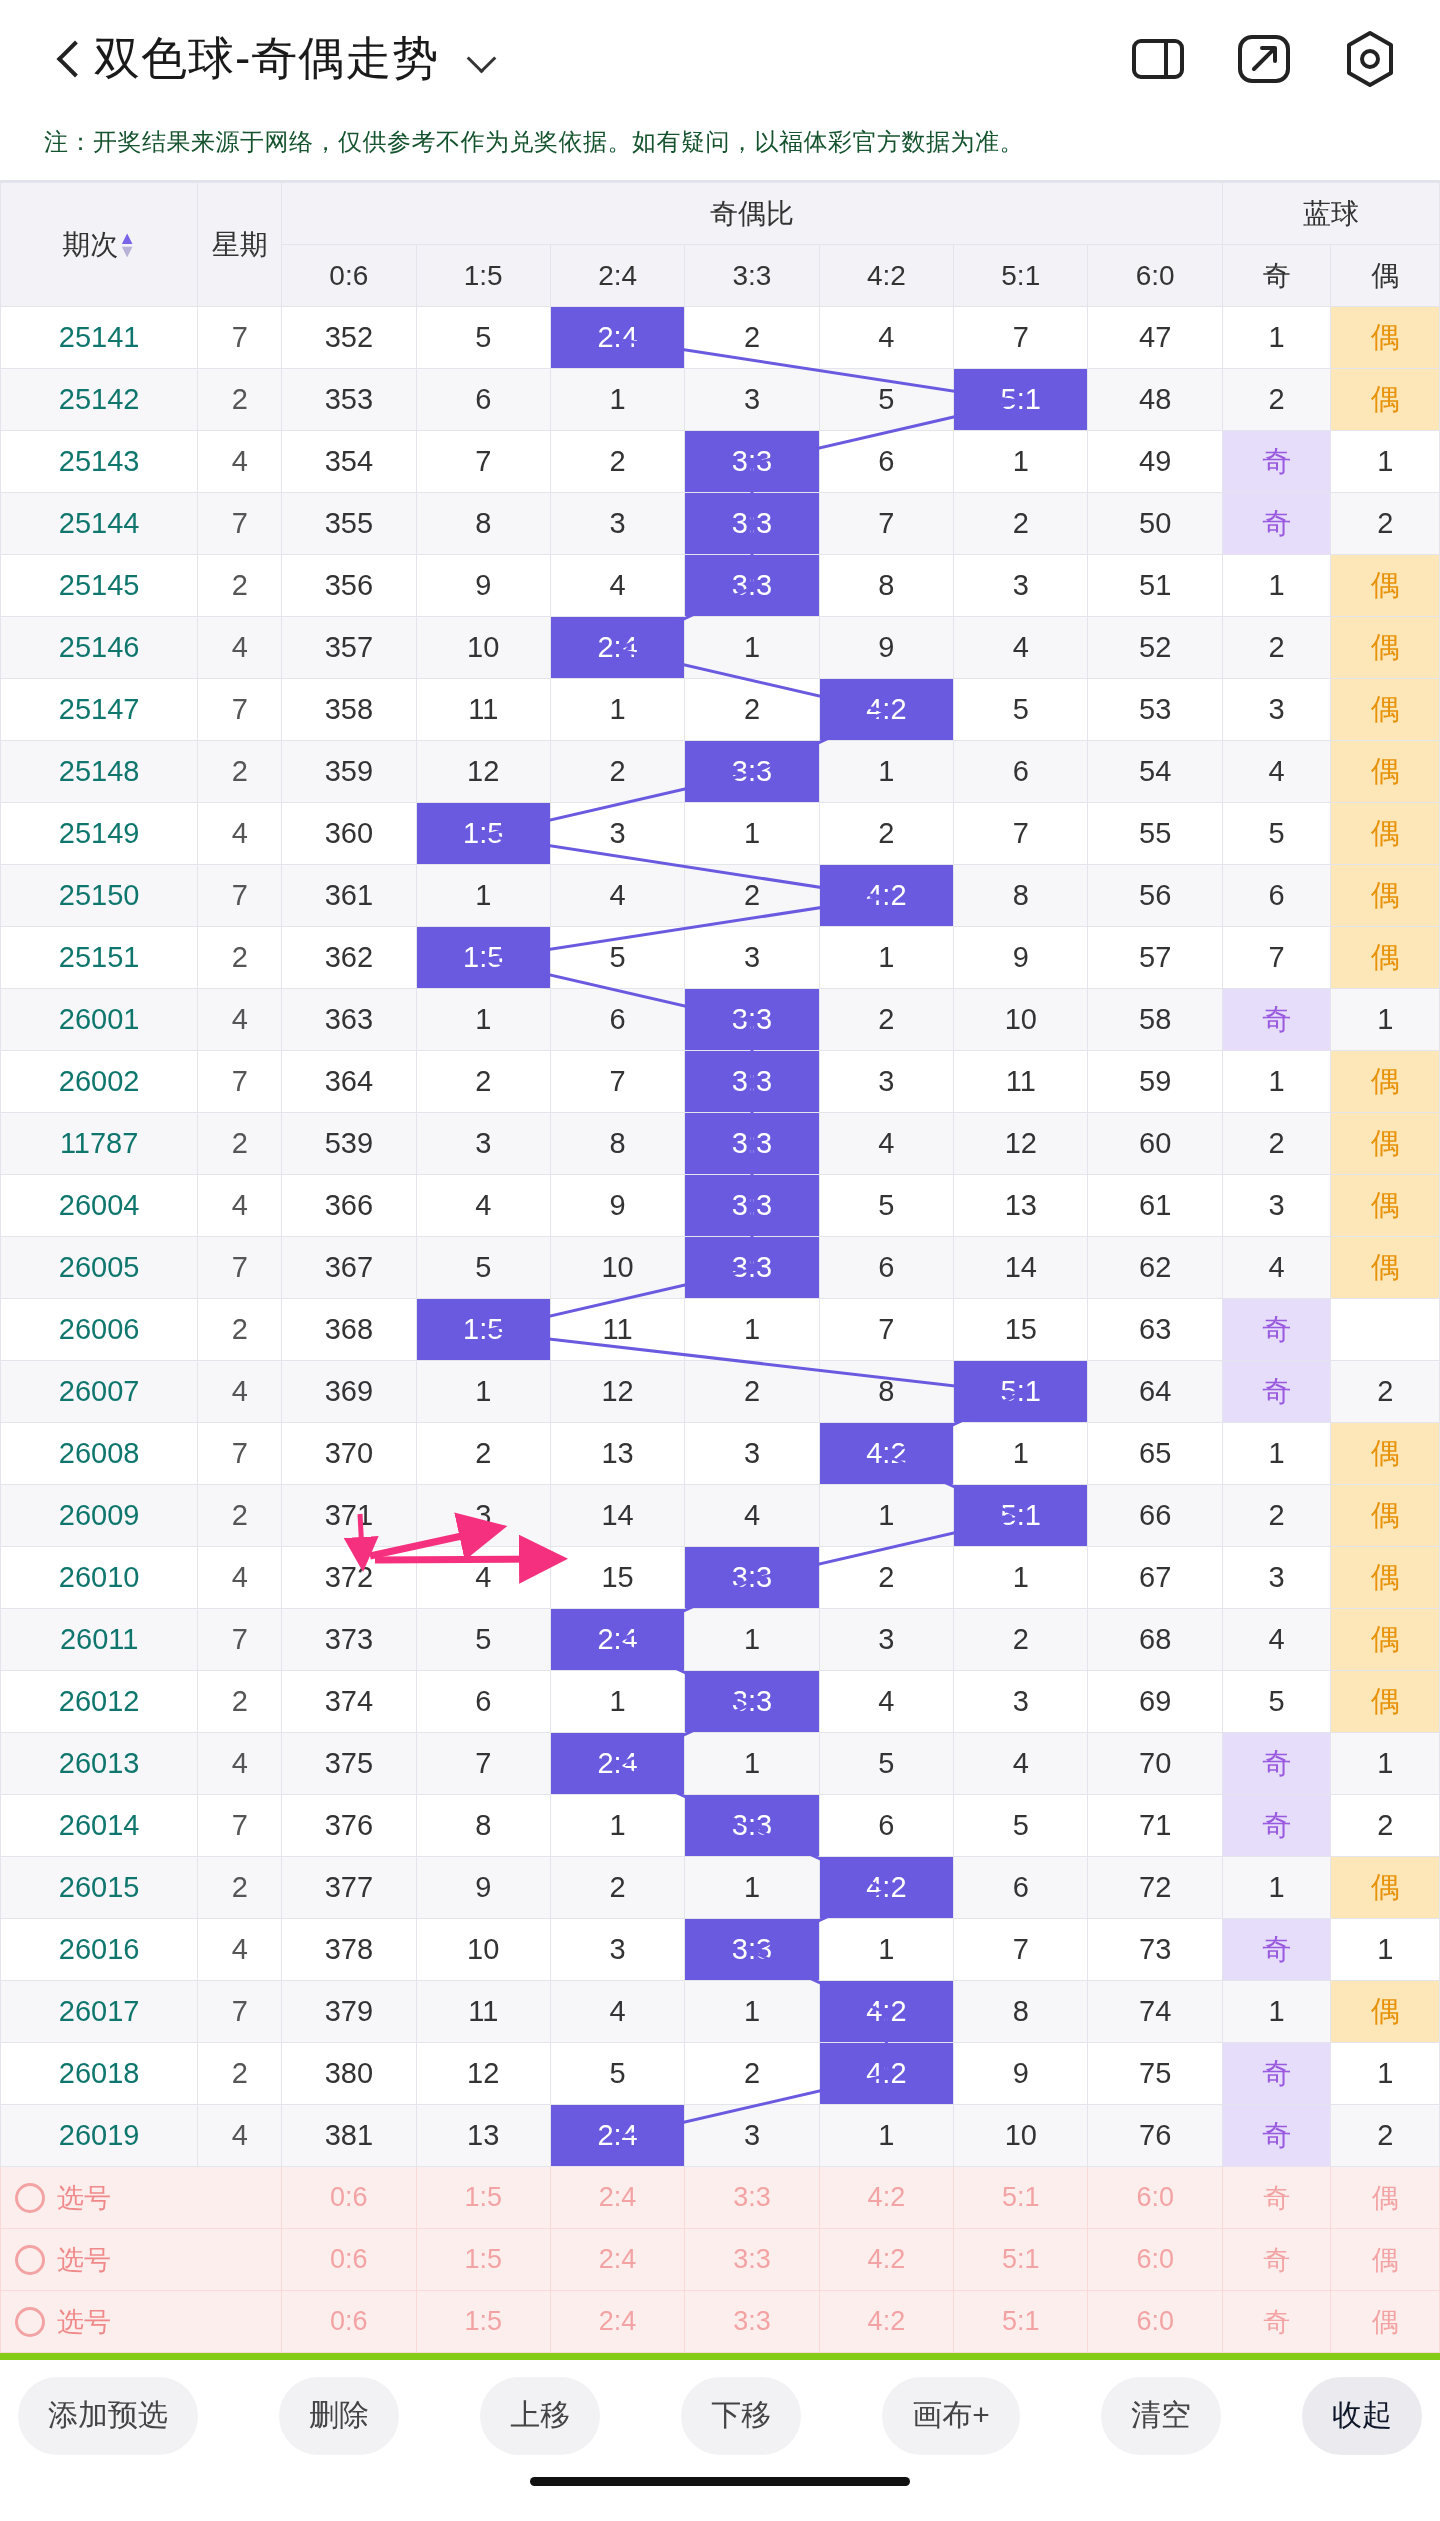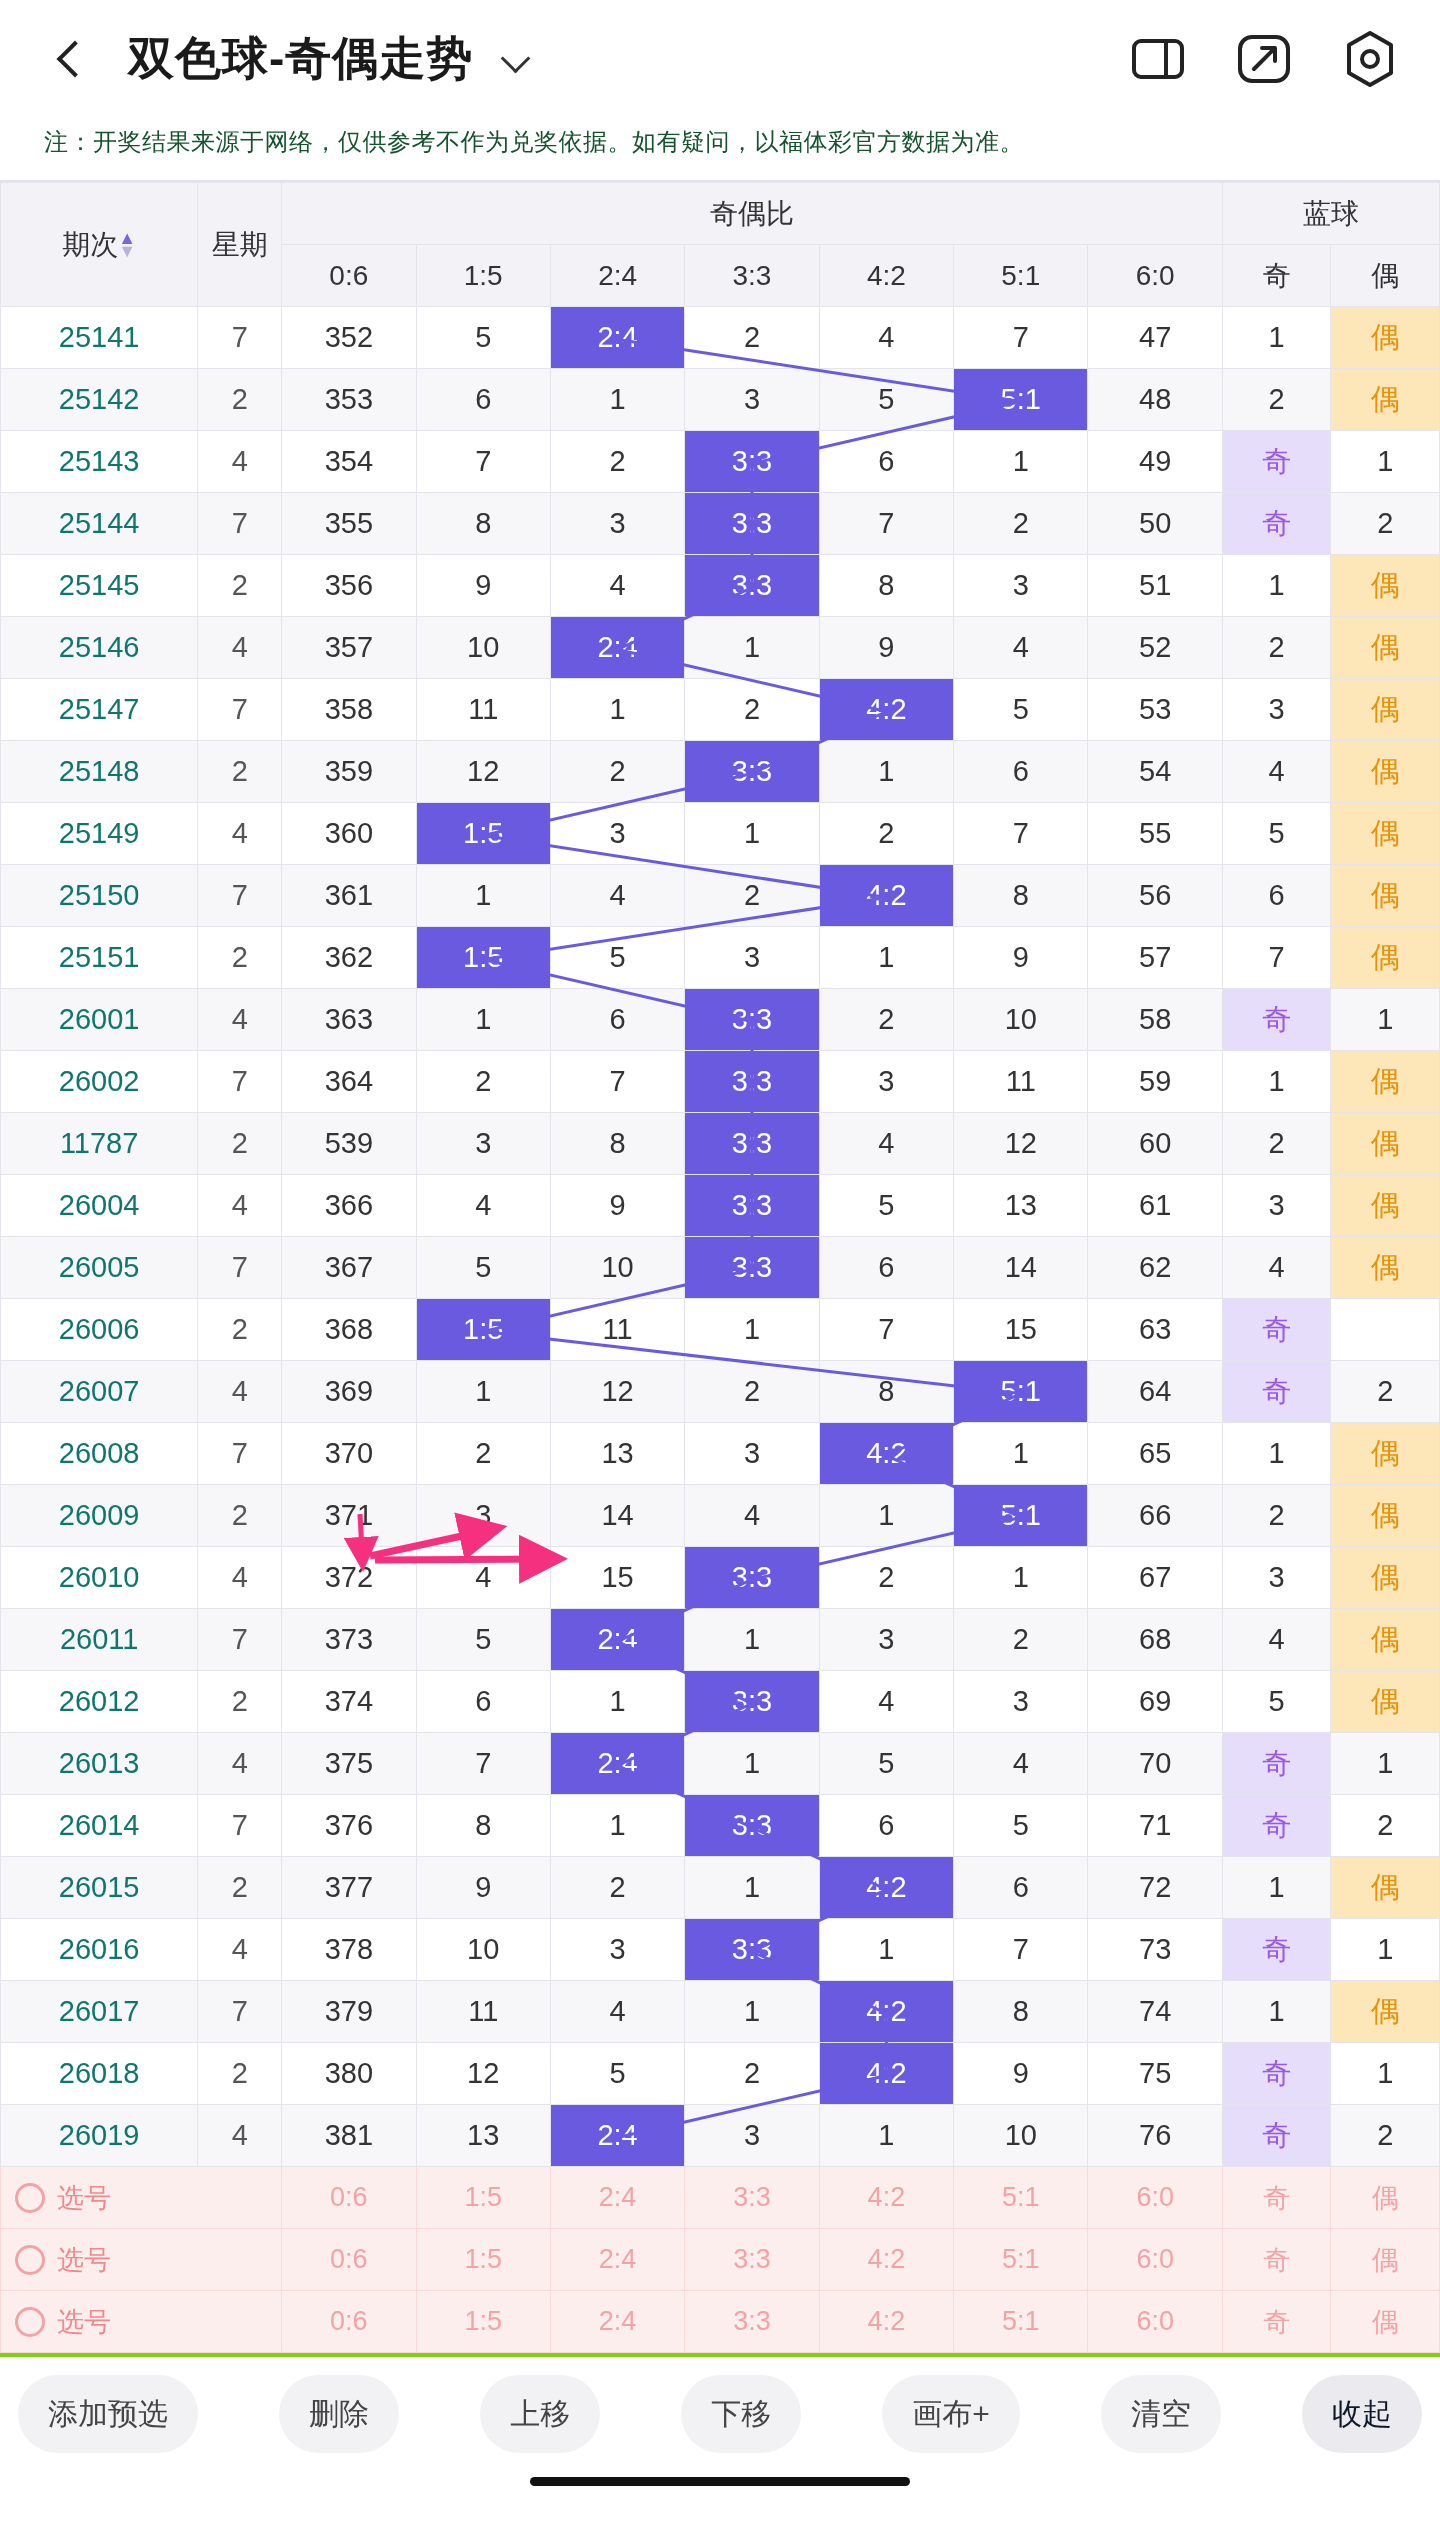--- a/index.html
+++ b/index.html
@@ -29,23 +29,22 @@
     content: "";
     position: absolute;
     left: 14px; top: 10px;
     width: 22px; height: 22px;
     border-left: 4px solid #222;
     border-bottom: 4px solid #222;
     transform: rotate(45deg);
   }
   .title {
     font-size: 46px;
-    font-weight: 700;
+    font-weight: 400;
     color: #1a1a1a;
-    margin-left: 34px;
     letter-spacing: 1px;
     white-space: nowrap;
   }
   .chevron-down {
     width: 34px; height: 34px;
     margin-left: 26px;
     position: relative;
     flex: 0 0 auto;
     cursor: pointer;
   }
@@ -186,21 +185,21 @@
   }
 
   
   .bottombar {
     height: 118px;
     display: flex;
     align-items: center;
     justify-content: space-between;
     padding: 0 18px;
     background: #ffffff;
-    border-top: 4px solid #84cc16;
+    border-top: 7px solid #84cc16;
   }
   .btn {
     background: #f2f2f5;
     border-radius: 48px;
     height: 78px;
     padding: 0 30px;
     display: flex;
     align-items: center;
     justify-content: center;
     font-size: 30px;

